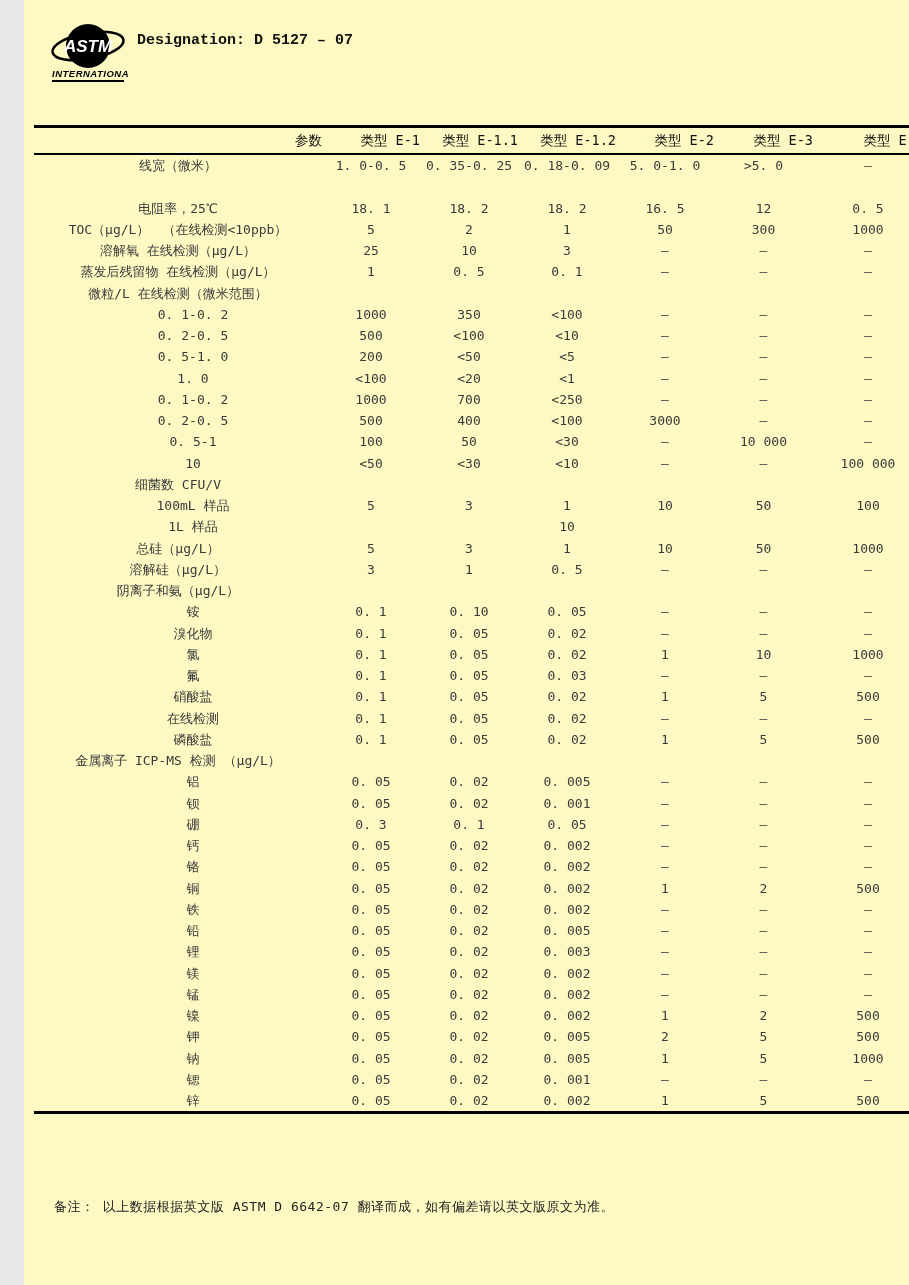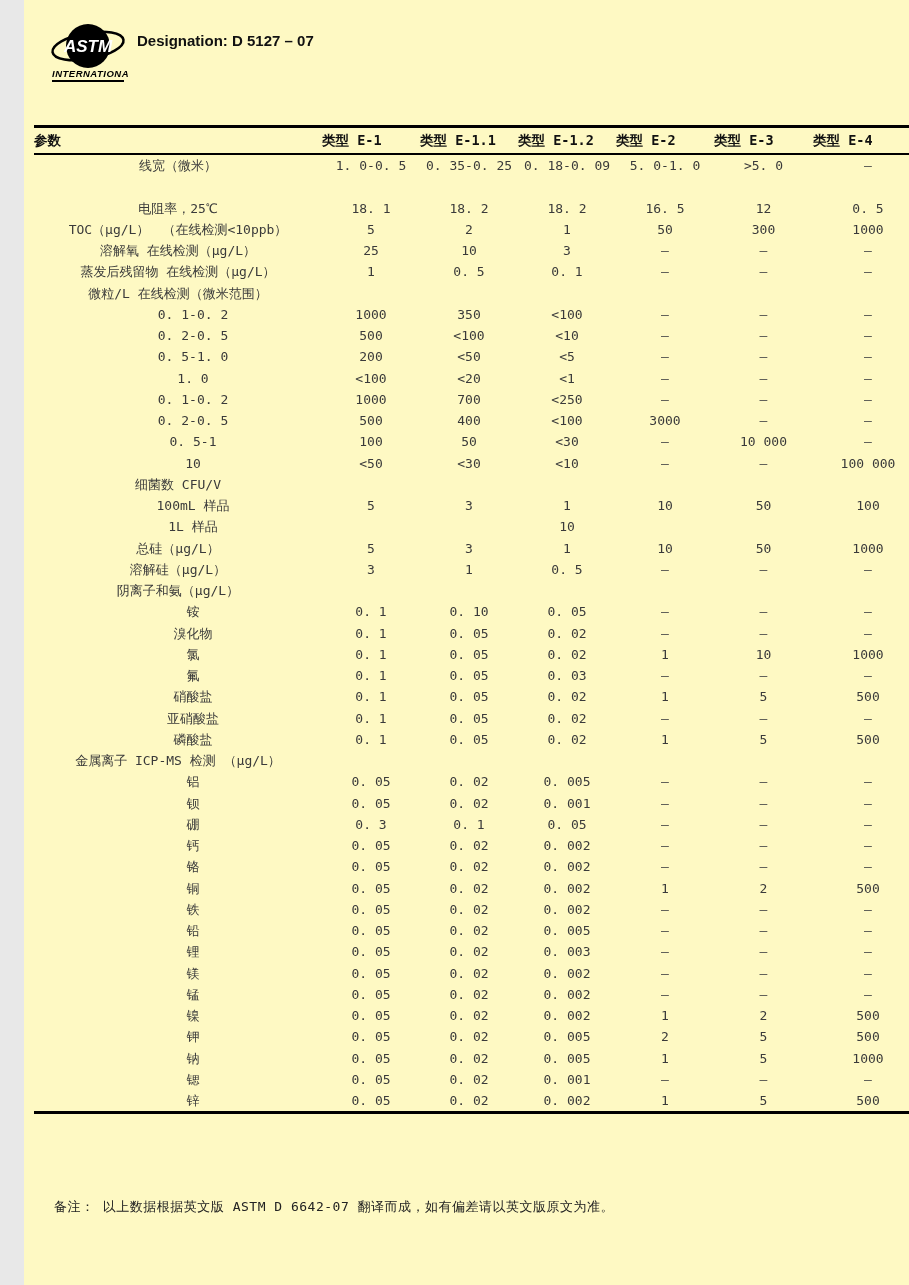--- a/index.html
+++ b/index.html
@@ -10,40 +10,40 @@
     font-family:"DejaVu Sans Mono","Liberation Mono",monospace;
     color:#1e1e1e;
     overflow:hidden;
     margin-left:24px;
   }
   
   .logo{position:absolute;left:26px;top:20px;width:78px;height:66px;}
   .logo svg{display:block;}
   .designation{
     position:absolute;left:113px;top:32px;
-    font-family:Liberation Sans, sans-serif;
+    font-family:Liberation Mono, monospace;
     font-weight:bold;font-size:15px;color:#111;
   }
   
   .table-title{
     position:absolute;left:0;top:95px;width:100%;
     text-align:center;font-weight:bold;font-size:14.5px;color:#111;
     letter-spacing:1px;
   }
   
   table.std{
     position:absolute;left:10px;top:125px;width:889px;
     border-collapse:collapse;table-layout:fixed;
     border-top:3px solid #000;border-bottom:3px solid #000;
     font-size:13px;
   }
   table.std thead th{
     border-bottom:2px solid #000;
-    height:25px;font-weight:bold;font-size:13.5px;color:#111;
-    text-align:left;padding:0;white-space:nowrap;
+    height:25px;font-weight:normal;font-size:13.5px;color:#111;
+    text-align:right;padding:0;white-space:nowrap;
   }
   table.std tbody td{
     height:21.25px;padding:0;line-height:21.25px;
     color:#3a3a3a;white-space:nowrap;overflow:hidden;
   }
   td.param{ text-align:center;padding-left:8px;color:#222; }
   td.param.indent{ padding-left:30px; }
   td.val{ text-align:center; }
   td.val.dash{ color:#4a4a4a; }
   
@@ -320,21 +320,21 @@
         <tr>
           <td class="param indent">硝酸盐</td>
           <td class="val">0. 1</td>
           <td class="val">0. 05</td>
           <td class="val">0. 02</td>
           <td class="val">1</td>
           <td class="val">5</td>
           <td class="val">500</td>
         </tr>
         <tr>
-          <td class="param indent">亚硝酸盐</td>
+          <td class="param indent">在线检测</td>
           <td class="val">0. 1</td>
           <td class="val">0. 05</td>
           <td class="val">0. 02</td>
           <td class="val dash">—</td>
           <td class="val dash">—</td>
           <td class="val dash">—</td>
         </tr>
         <tr>
           <td class="param indent">磷酸盐</td>
           <td class="val">0. 1</td>

